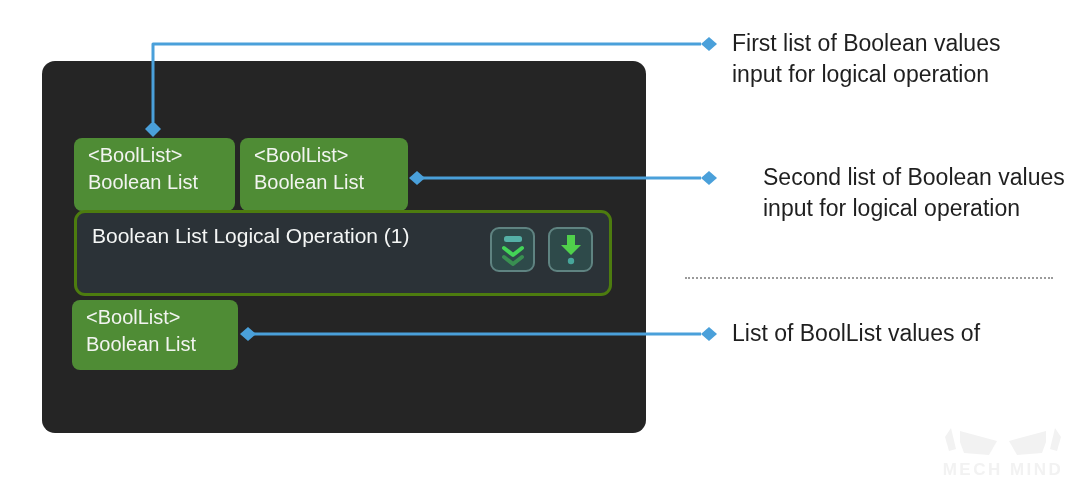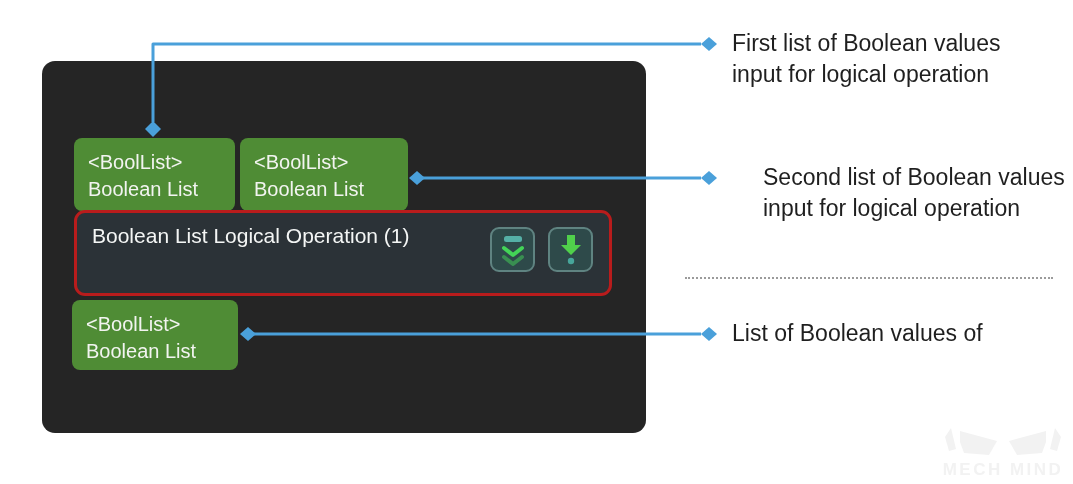--- a/index.html
+++ b/index.html
@@ -6,30 +6,30 @@
   .canvas {
     position:relative; width:1073px; height:484px; background:#ffffff;
     font-family:"Liberation Sans", sans-serif; overflow:hidden;
   }
   .panel {
     position:absolute; left:42px; top:61px; width:604px; height:372px;
     background:#252525; border-radius:13px; z-index:1;
   }
   .port {
     position:absolute; background:#4F8C35; color:#F2F4F0; border-radius:8px;
-    padding:11px 0 0 14px; font-size:20px; line-height:27px; z-index:2;
+    padding:4px 0 0 14px; font-size:20px; line-height:27px; z-index:2;
     box-sizing:border-box;
   }
   .port span { display:block; white-space:nowrap; }
   #port-in-1 { left:74px;  top:138px; width:161px; height:73px; }
   #port-in-2 { left:240px; top:138px; width:168px; height:73px; }
   #port-out  { left:72px;  top:300px; width:166px; height:70px; }
   .node {
     position:absolute; left:74px; top:210px; width:538px; height:86px;
-    background:#2B3237; border:3px solid #b91c1c; border-radius:11px;
+    background:#2B3237; border:3px solid #4d7c0f; border-radius:11px;
     z-index:3; box-sizing:border-box;
   }
   .node-title {
     position:absolute; left:15px; top:11px; font-size:21px; color:#F4F6F5;
     white-space:nowrap;
   }
   .node-buttons { position:absolute; left:413px; top:14px; display:flex; gap:13px; }
   .icon-btn {
     width:45px; height:45px; border-radius:9px; background:#2E4A4A;
     border:2px solid #5F8381; display:flex; align-items:center;
@@ -110,21 +110,21 @@
   <div class="callout" id="callout-1">
     <span>First list of Boolean values</span>
     <span>input for logical operation</span>
   </div>
   <div class="callout" id="callout-2">
     <span>Second list of Boolean values</span>
     <span>input for logical operation</span>
   </div>
   <div class="divider"></div>
   <div class="callout" id="callout-3">
-    <span>List of Boolean values of</span>
+    <span>List of BoolList values of</span>
   </div>
 
   <div class="watermark">
     <svg width="134" height="56" viewBox="0 0 134 56">
       <g fill="#F2F2F2">
         <polygon points="9,14 15,5 20,26 13,28"></polygon>
         <polygon points="24,8 61,18 53,32 28,30 24,19"></polygon>
         <polygon points="110,8 73,18 81,32 106,30 110,19"></polygon>
         <polygon points="125,14 119,5 114,26 121,28"></polygon>
       </g>

